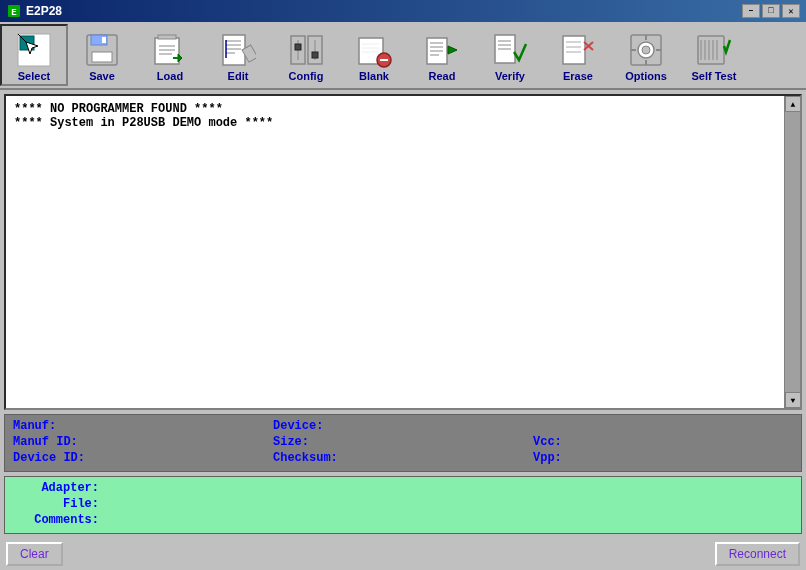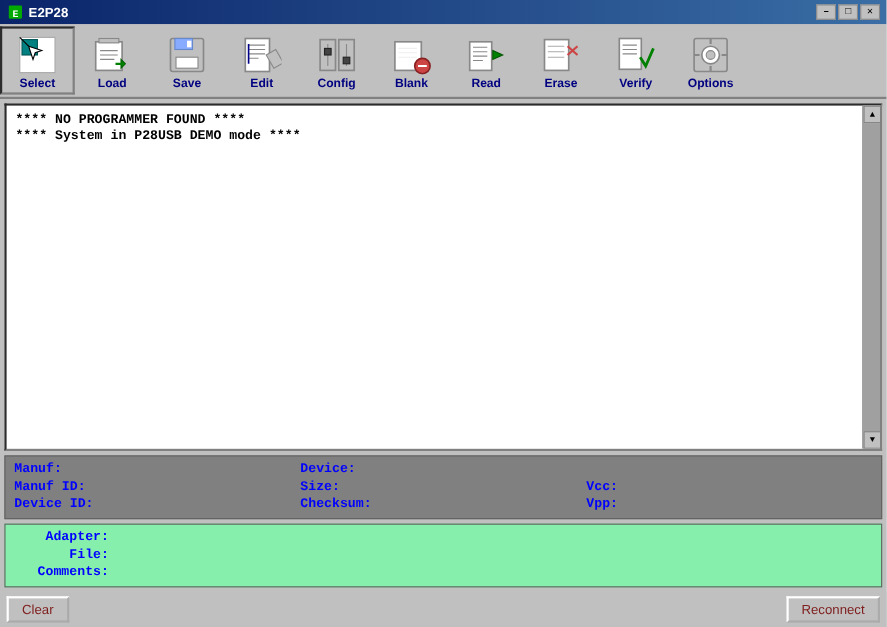--- a/index.html
+++ b/index.html
@@ -215,21 +215,21 @@
       background: #c0c0c0;
       margin-top: 2px;
     }
     .bottom-btn {
       background: #c0c0c0;
       border: 2px outset #ffffff;
       padding: 3px 12px;
       font-family: Arial, sans-serif;
       font-size: 12px;
       cursor: pointer;
-      color: #7f1d1d;
+      color: #6d28d9;
     }
 
     
     svg {
       display: block;
     }
   </style>
 </head>
 <body>
 
@@ -253,52 +253,52 @@
   <div class="tool-item active">
     <div class="tool-icon">
       <svg width="36" height="36" viewBox="0 0 36 36">
         <rect x="2" y="2" width="32" height="32" fill="white" stroke="#aaa" stroke-width="1"></rect>
         <rect x="4" y="4" width="14" height="14" fill="#008080" stroke="#005555" stroke-width="1"></rect>
         <line x1="2" y1="2" x2="10" y2="10" stroke="black" stroke-width="1"></line>
         <polygon points="10,10 22,14 16,16 14,22" fill="white" stroke="black" stroke-width="1"></polygon>
       </svg>
     </div>
     <span class="tool-label">Select</span>
+  </div>
+
+  <div class="tool-item">
+    <div class="tool-icon">
+      <svg width="36" height="36" viewBox="0 0 36 36">
+        <rect x="3" y="3" width="30" height="30" rx="2" fill="#c0c0c0" stroke="#888" stroke-width="1.5"></rect>
+        <rect x="7" y="3" width="16" height="10" fill="#88aaff" stroke="#6688cc" stroke-width="1"></rect>
+        <rect x="8" y="20" width="20" height="10" fill="white" stroke="#888" stroke-width="1"></rect>
+        <rect x="18" y="5" width="4" height="6" fill="white"></rect>
+      </svg>
+    </div>
+    <span class="tool-label">Save</span>
   </div>
 
   <div class="tool-item">
     <div class="tool-icon">
       <svg width="36" height="36" viewBox="0 0 36 36">
         <rect x="3" y="6" width="24" height="26" fill="white" stroke="#888" stroke-width="1.5"></rect>
         <rect x="6" y="3" width="18" height="4" fill="#c0c0c0" stroke="#888" stroke-width="1"></rect>
         <line x1="7" y1="14" x2="23" y2="14" stroke="#888" stroke-width="1"></line>
         <line x1="7" y1="18" x2="23" y2="18" stroke="#888" stroke-width="1"></line>
         <line x1="7" y1="22" x2="20" y2="22" stroke="#888" stroke-width="1"></line>
         <polygon points="26,22 30,26 26,30" fill="#008000" stroke="#006000" stroke-width="1"></polygon>
         <line x1="21" y1="26" x2="29" y2="26" stroke="#008000" stroke-width="2"></line>
       </svg>
     </div>
     <span class="tool-label">Load</span>
   </div>
 
   <div class="tool-item">
     <div class="tool-icon">
       <svg width="36" height="36" viewBox="0 0 36 36">
-        <rect x="3" y="3" width="30" height="30" rx="2" fill="#c0c0c0" stroke="#888" stroke-width="1.5"></rect>
-        <rect x="7" y="3" width="16" height="10" fill="#88aaff" stroke="#6688cc" stroke-width="1"></rect>
-        <rect x="8" y="20" width="20" height="10" fill="white" stroke="#888" stroke-width="1"></rect>
-        <rect x="18" y="5" width="4" height="6" fill="white"></rect>
-      </svg>
-    </div>
-    <span class="tool-label">Save</span>
-  </div>
-
-  <div class="tool-item">
-    <div class="tool-icon">
-      <svg width="36" height="36" viewBox="0 0 36 36">
         <rect x="3" y="3" width="22" height="30" fill="white" stroke="#888" stroke-width="1.5"></rect>
         <line x1="6" y1="9" x2="21" y2="9" stroke="#888" stroke-width="1"></line>
         <line x1="6" y1="13" x2="21" y2="13" stroke="#888" stroke-width="1"></line>
         <line x1="6" y1="17" x2="21" y2="17" stroke="#888" stroke-width="1"></line>
         <line x1="6" y1="21" x2="15" y2="21" stroke="#888" stroke-width="1"></line>
         <rect x="22" y="18" width="10" height="14" fill="#c0c0c0" stroke="#888" stroke-width="1" transform="rotate(-30 22 18)"></rect>
         <line x1="6" y1="8" x2="6" y2="26" stroke="#000088" stroke-width="1.5"></line>
       </svg>
     </div>
     <span class="tool-label">Edit</span>
@@ -343,59 +343,73 @@
         <line x1="6" y1="23" x2="15" y2="23" stroke="#888" stroke-width="1"></line>
       </svg>
     </div>
     <span class="tool-label">Read</span>
   </div>
 
 
   <div class="tool-item">
     <div class="tool-icon">
       <svg width="36" height="36" viewBox="0 0 36 36">
+        <rect x="3" y="3" width="20" height="28" fill="white" stroke="#888" stroke-width="1.5"></rect>
+        <line x1="6" y1="9" x2="19" y2="9" stroke="#888" stroke-width="1"></line>
+        <line x1="6" y1="13" x2="19" y2="13" stroke="#888" stroke-width="1"></line>
+        <line x1="6" y1="17" x2="19" y2="17" stroke="#888" stroke-width="1"></line>
+        <polyline points="22,20 27,28 34,12" fill="none" stroke="#008000" stroke-width="2.5"></polyline>
+      </svg>
+    </div>
+    <span class="tool-label">Verify</span>
+  </div>
+
+  <div class="tool-item">
+    <div class="tool-icon">
+      <svg width="36" height="36" viewBox="0 0 36 36">
         <rect x="3" y="4" width="22" height="28" fill="white" stroke="#888" stroke-width="1.5"></rect>
         <line x1="6" y1="10" x2="21" y2="10" stroke="#aaa" stroke-width="1"></line>
         <line x1="6" y1="15" x2="21" y2="15" stroke="#aaa" stroke-width="1"></line>
         <line x1="6" y1="20" x2="21" y2="20" stroke="#aaa" stroke-width="1"></line>
         <line x1="24" y1="18" x2="33" y2="10" stroke="#cc4444" stroke-width="2"></line>
         <line x1="24" y1="10" x2="33" y2="18" stroke="#cc4444" stroke-width="2"></line>
       </svg>
     </div>
     <span class="tool-label">Erase</span>
-  </div>
-
-  <div class="tool-item">
-    <div class="tool-icon">
-      <svg width="36" height="36" viewBox="0 0 36 36">
-        <rect x="3" y="3" width="20" height="28" fill="white" stroke="#888" stroke-width="1.5"></rect>
-        <line x1="6" y1="9" x2="19" y2="9" stroke="#888" stroke-width="1"></line>
-        <line x1="6" y1="13" x2="19" y2="13" stroke="#888" stroke-width="1"></line>
-        <line x1="6" y1="17" x2="19" y2="17" stroke="#888" stroke-width="1"></line>
-        <polyline points="22,20 27,28 34,12" fill="none" stroke="#008000" stroke-width="2.5"></polyline>
-      </svg>
-    </div>
-    <span class="tool-label">Verify</span>
   </div>
 
   <div class="tool-item">
     <div class="tool-icon">
       <svg width="36" height="36" viewBox="0 0 36 36">
         <rect x="3" y="3" width="30" height="30" rx="2" fill="#c0c0c0" stroke="#888" stroke-width="1.5"></rect>
         <circle cx="18" cy="18" r="8" fill="white" stroke="#888" stroke-width="1.5"></circle>
         <circle cx="18" cy="18" r="4" fill="#c0c0c0" stroke="#888" stroke-width="1"></circle>
         <line x1="18" y1="3" x2="18" y2="8" stroke="#888" stroke-width="2"></line>
         <line x1="18" y1="28" x2="18" y2="33" stroke="#888" stroke-width="2"></line>
         <line x1="3" y1="18" x2="8" y2="18" stroke="#888" stroke-width="2"></line>
         <line x1="28" y1="18" x2="33" y2="18" stroke="#888" stroke-width="2"></line>
       </svg>
     </div>
     <span class="tool-label">Options</span>
   </div>
 
+  <div class="tool-item">
+    <div class="tool-icon">
+      <svg width="36" height="36" viewBox="0 0 36 36">
+        <rect x="2" y="4" width="26" height="28" rx="1" fill="#c0c0c0" stroke="#888" stroke-width="1.5"></rect>
+        <line x1="5" y1="8" x2="5" y2="28" stroke="#888" stroke-width="1"></line>
+        <line x1="9" y1="8" x2="9" y2="28" stroke="#888" stroke-width="1"></line>
+        <line x1="13" y1="8" x2="13" y2="28" stroke="#888" stroke-width="1"></line>
+        <line x1="17" y1="8" x2="17" y2="28" stroke="#888" stroke-width="1"></line>
+        <line x1="21" y1="8" x2="21" y2="28" stroke="#888" stroke-width="1"></line>
+        <polyline points="28,14 30,20 34,8" fill="none" stroke="#008000" stroke-width="2.5"></polyline>
+      </svg>
+    </div>
+    <span class="tool-label">Self Test</span>
+  </div>
 
 </div>
 
 <div id="main-area">
 
   <div id="log-area">
     <div id="log-content">
       <div>**** NO PROGRAMMER FOUND ****</div>
       <div>**** System in P28USB DEMO mode  ****</div>
     </div>

